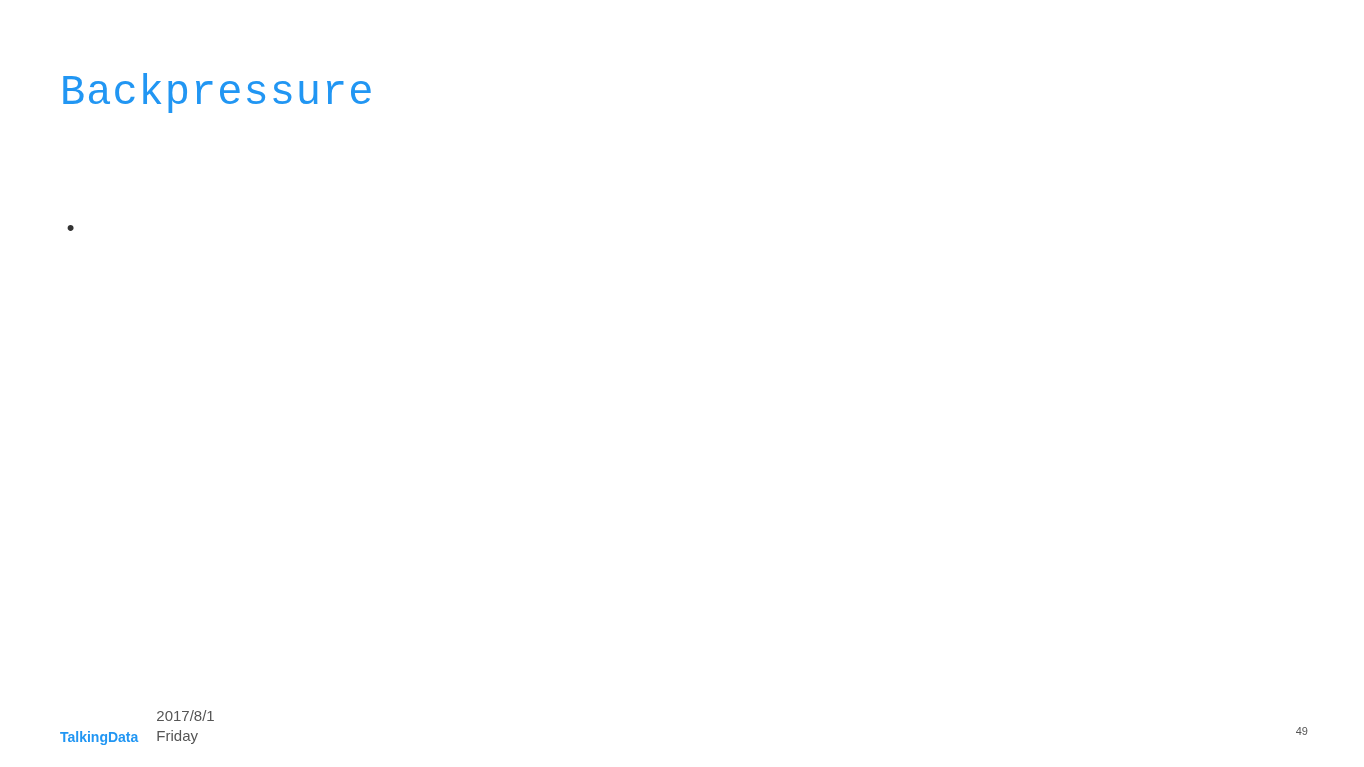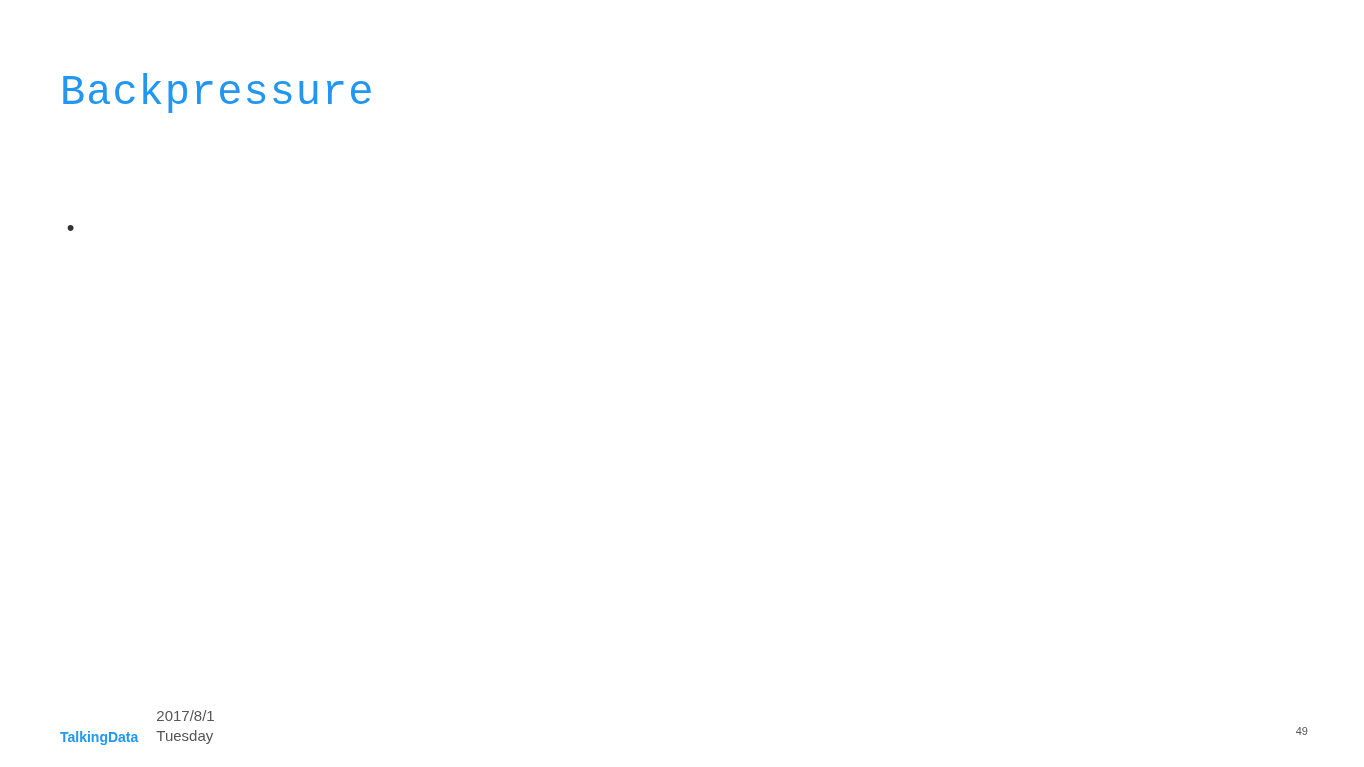--- a/index.html
+++ b/index.html
@@ -109,18 +109,18 @@
     <ul class="outer">
       <li>
       </li>
     </ul>
   </div>
 
   <div class="footer">
     <div class="logo">TalkingData</div>
     <div class="date-block">
       <div>2017/8/1</div>
-      <div>Tuesday</div>
+      <div>Friday</div>
     </div>
   </div>
 
   <div class="page-number">49</div>
 </div>
 
 </body></html>

